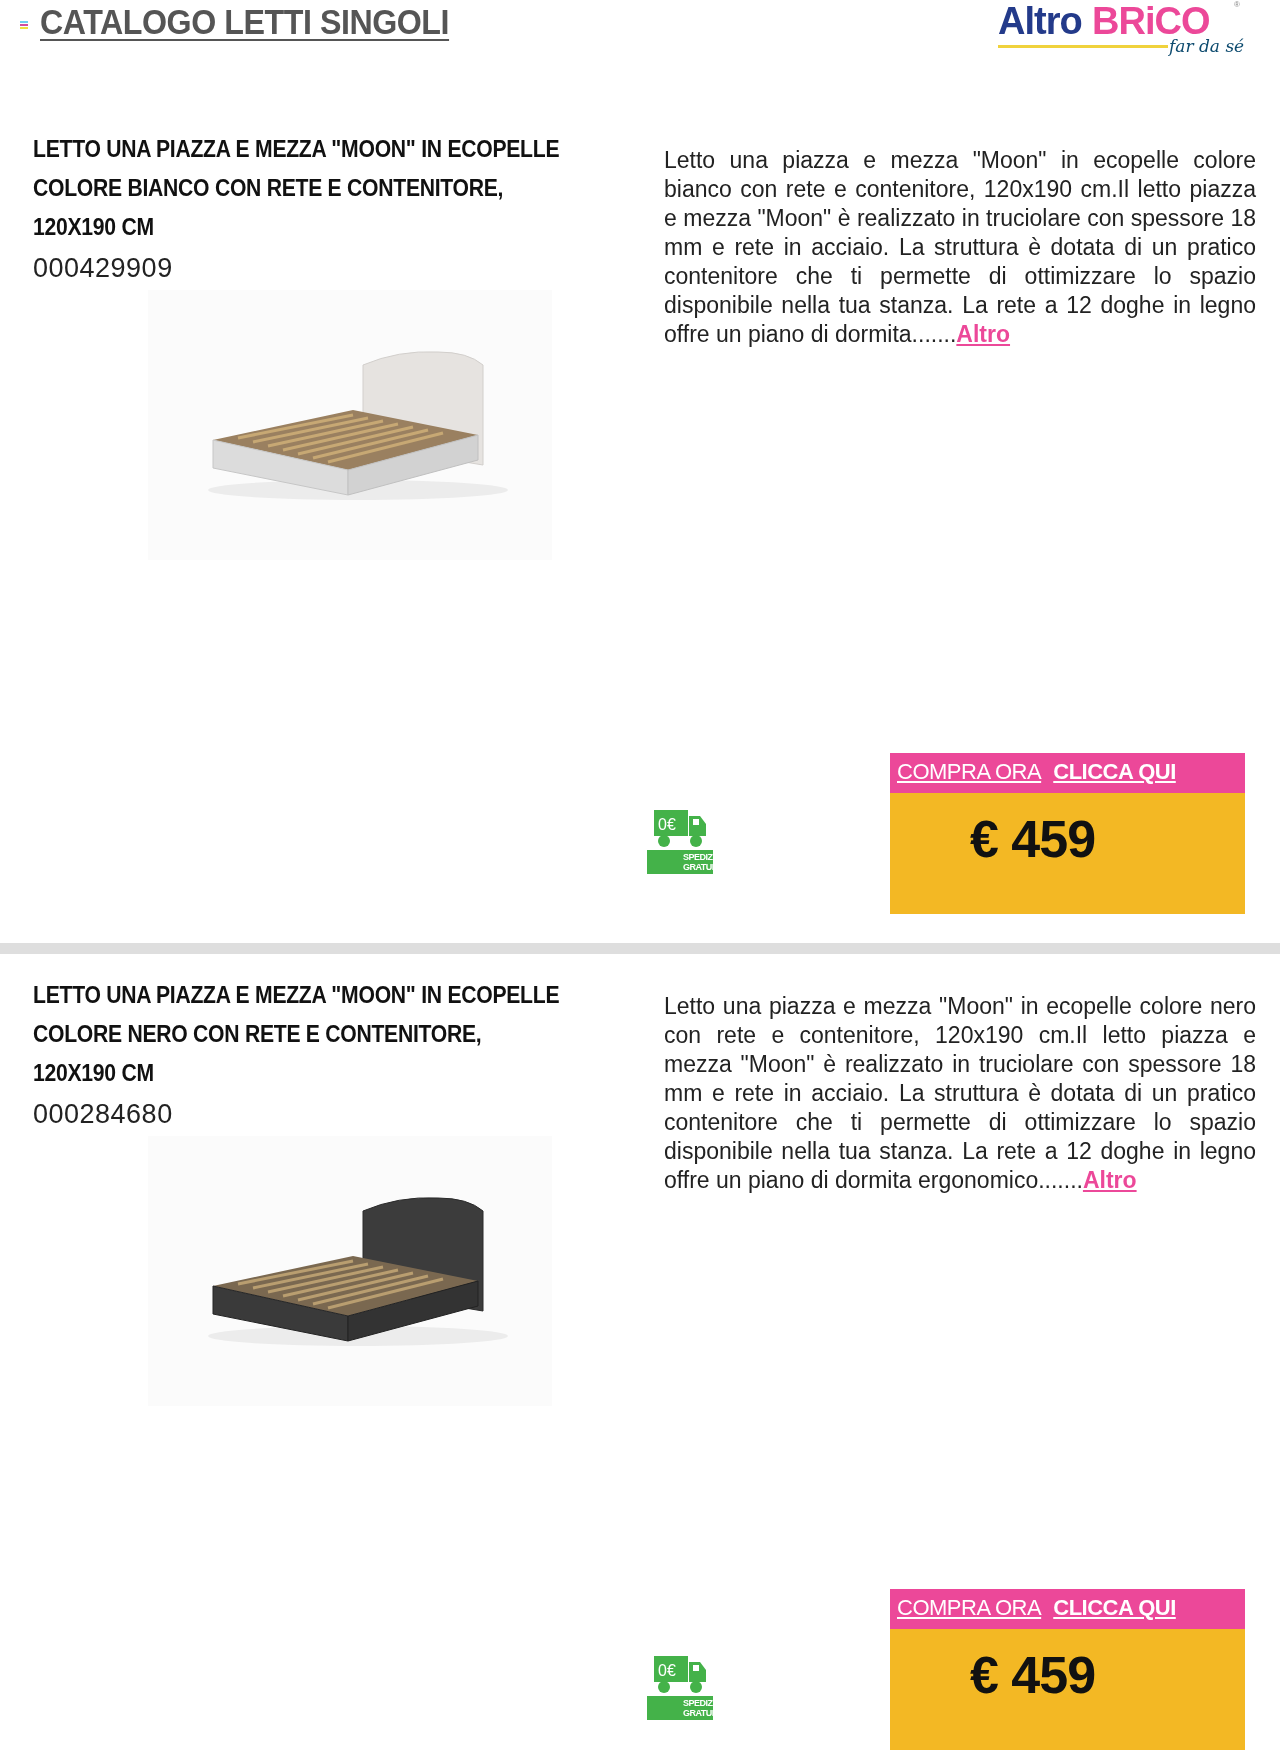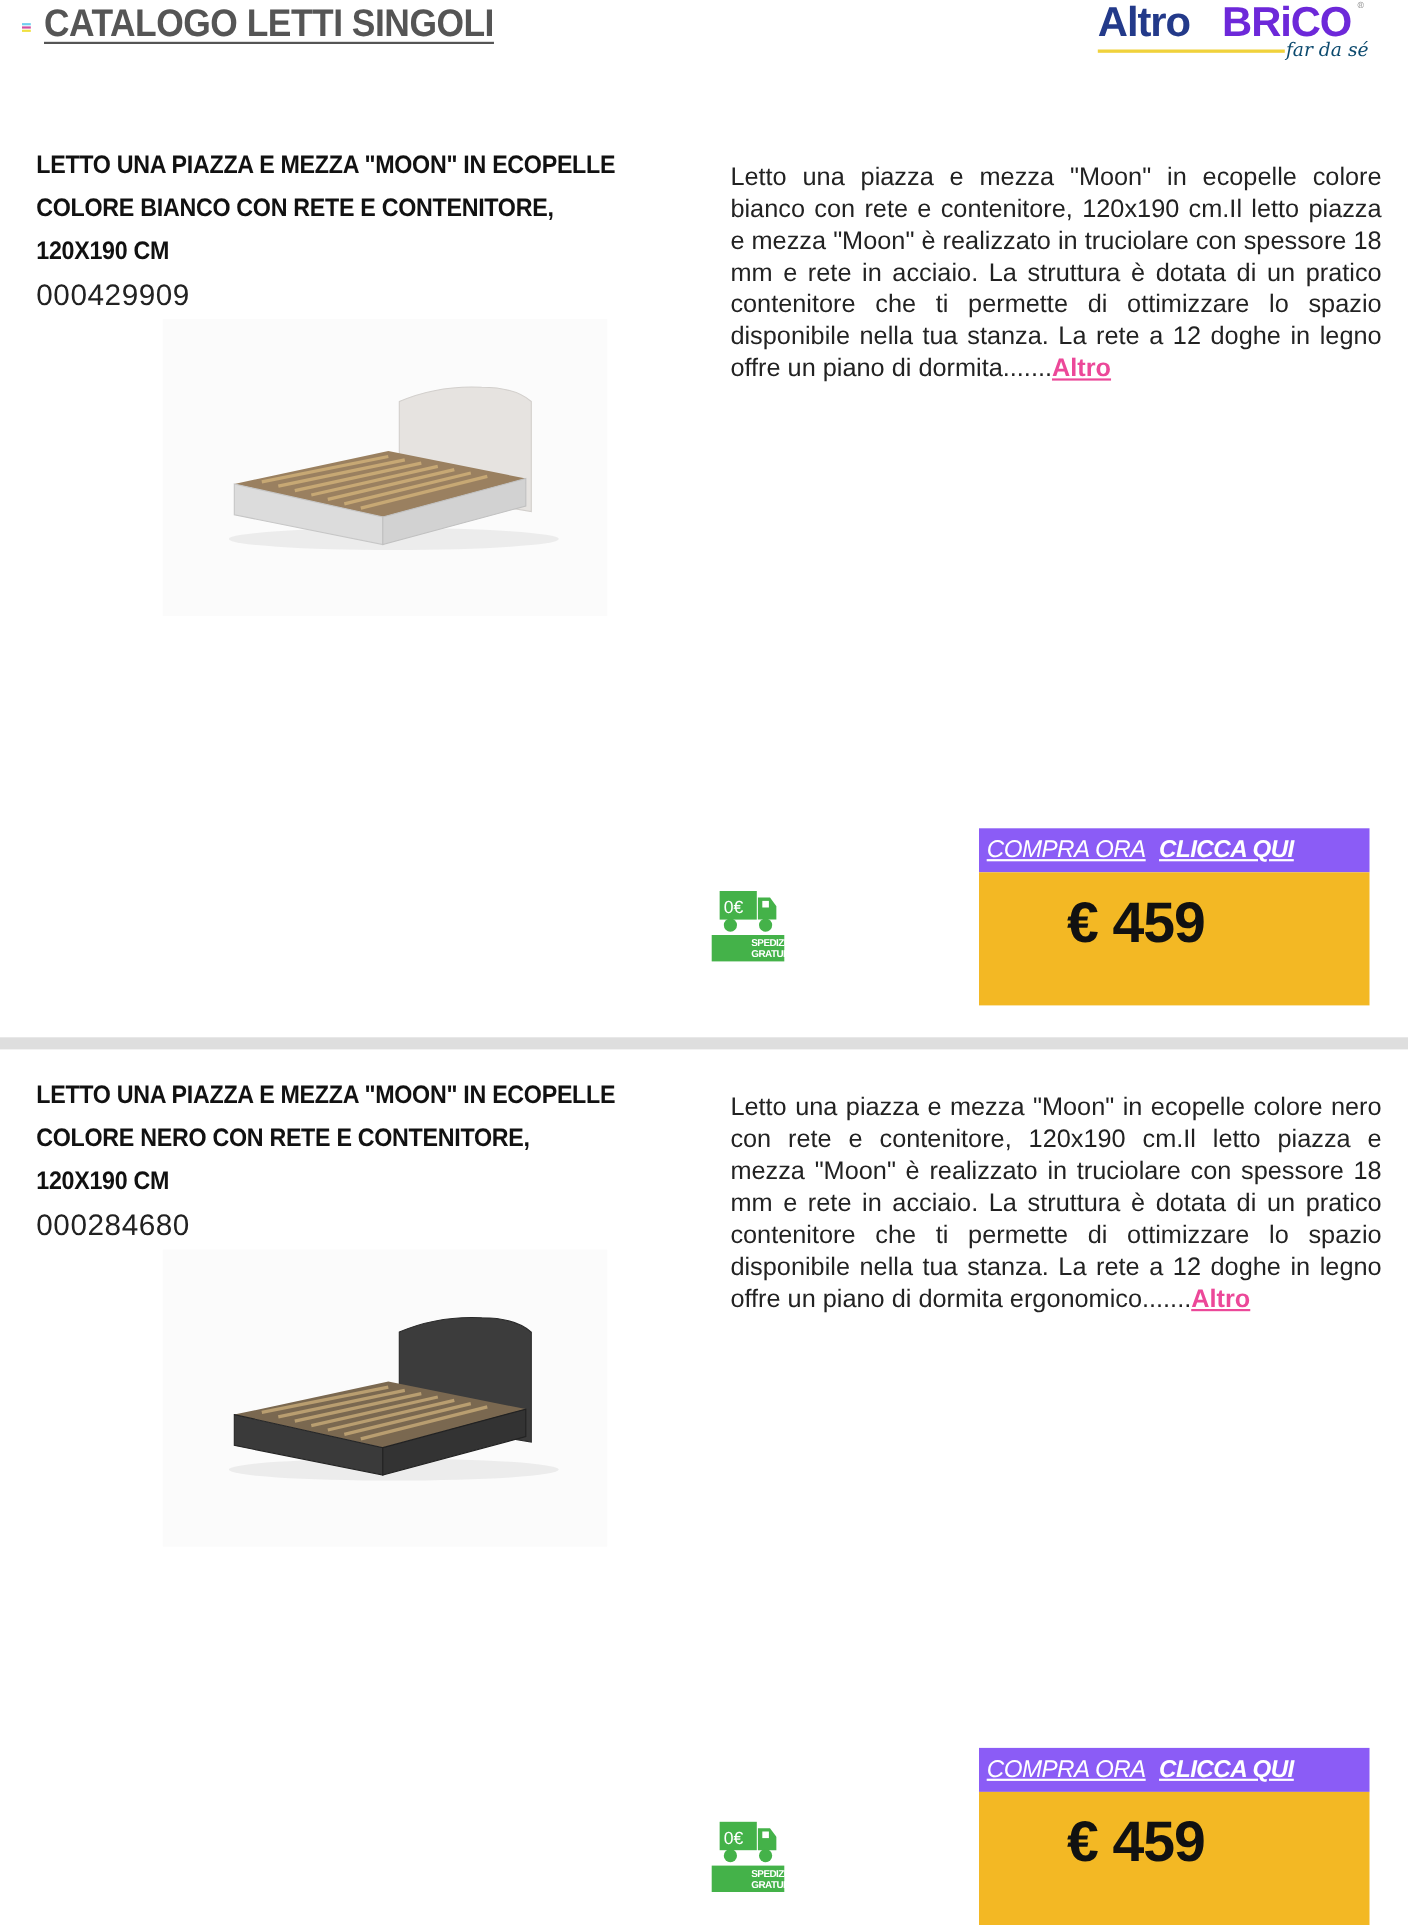--- a/index.html
+++ b/index.html
@@ -7,42 +7,42 @@
   body { font-family: "Liberation Sans", sans-serif; color: #1a1a1a; position: relative; }
 
   .header { position: absolute; left: 0; top: 0; width: 1228px; height: 80px; }
   .cmyk-icon { position: absolute; left: 20px; top: 21px; width: 8px; height: 9px; }
   .cmyk-icon i { display: block; height: 2px; margin-bottom: 1px; }
   .page-title { position: absolute; left: 40px; top: 2px; font-size: 35px; font-weight: bold;
     color: #555555; text-decoration: underline; text-decoration-thickness: 2px; text-underline-offset: 5px;
     letter-spacing: -0.5px; font-family: "Liberation Sans", sans-serif; transform: scaleX(0.92); transform-origin: left top; }
   .logo { position: absolute; left: 996px; top: 0px; width: 250px; height: 58px; }
   .logo-euro { position: absolute; left: 2px; top: 0px; font-size: 38px; font-weight: bold; color: #233a8a; letter-spacing: -1px; }
-  .logo-brico { position: absolute; left: 96px; top: 0px; font-size: 38px; font-weight: bold; color: #6d28d9; letter-spacing: -1px; margin-left: 19px; }
+  .logo-brico { position: absolute; left: 96px; top: 0px; font-size: 38px; font-weight: bold; color: #ec4899; letter-spacing: -1px; }
   .logo-reg { position: absolute; left: 238px; top: 0px; font-size: 8px; color: #888; }
   .logo-line { position: absolute; left: 2px; top: 45px; width: 170px; height: 3px; background: #f0d23c; }
   .logo-tagline { position: absolute; left: 173px; top: 36px; font-size: 17px; font-style: italic; color: #0c4a6e; font-family: "DejaVu Serif", serif; }
 
   .product { position: absolute; left: 0; width: 1280px; }
   .product-title { position: absolute; left: 33px; width: 600px; font-size: 23px; font-weight: bold; line-height: 39px;
     color: #111; letter-spacing: -0.3px; transform: scaleX(0.92); transform-origin: left top; white-space: nowrap; }
   .product-code { position: absolute; left: 33px; font-size: 27px; color: #222; letter-spacing: 0.5px; }
   .product-desc { position: absolute; left: 664px; width: 592px; font-size: 23px; line-height: 29px;
     color: #222; text-align: justify; font-family: "Liberation Sans", sans-serif; }
   .more-link { font-weight: bold; text-decoration: underline; color: #ec4899; cursor: pointer; }
   .product-image { position: absolute; left: 148px; width: 404px; height: 270px; background: #fbfbfb; }
   .product-image svg { width: 100%; height: 100%; }
 
   .shipping-badge { position: absolute; left: 647px; width: 66px; height: 66px; }
   .truck { position: absolute; left: 7px; top: 0; width: 52px; height: 38px; }
   .ship-label { position: absolute; left: 0; top: 40px; width: 66px; height: 24px; background: #44b249; color: #fff;
     font-size: 9px; font-weight: bold; line-height: 10px; text-align: center; padding-top: 2px; letter-spacing: -0.5px; padding-left: 36px; }
 
   .price-box { position: absolute; left: 890px; width: 355px; }
-  .buy-bar { height: 40px; background: #8b5cf6; color: #fff; padding-left: 7px; padding-top: 6px; font-size: 22px; cursor: pointer; white-space: nowrap; font-style: italic; }
+  .buy-bar { height: 40px; background: #ec4899; color: #fff; padding-left: 7px; padding-top: 6px; font-size: 22px; cursor: pointer; white-space: nowrap; }
   .buy-now { text-decoration: underline; letter-spacing: -0.5px; }
   .click-here { font-weight: bold; text-decoration: underline; margin-left: 6px; letter-spacing: -0.5px; }
   .price-area { background: #f3b824; height: 121px; position: relative; }
   .price { position: absolute; left: 80px; top: 16px; font-size: 52px; font-weight: bold; color: #111; letter-spacing: -1px; text-align: right; }
 
   .divider { position: absolute; left: 0; top: 943px; width: 1280px; height: 11px; background: #dedede; }
 </style>
 </head>
 <body>
 

